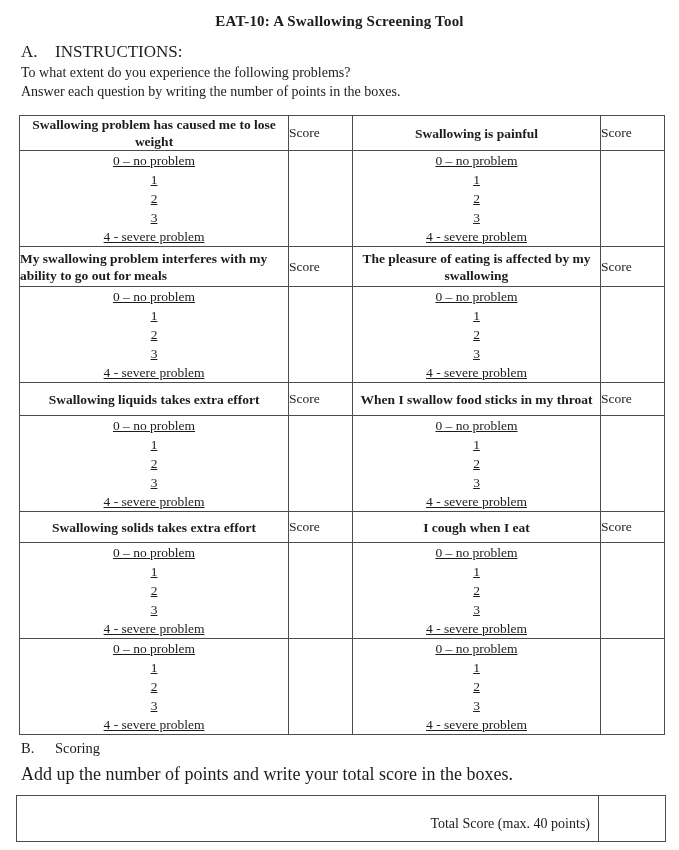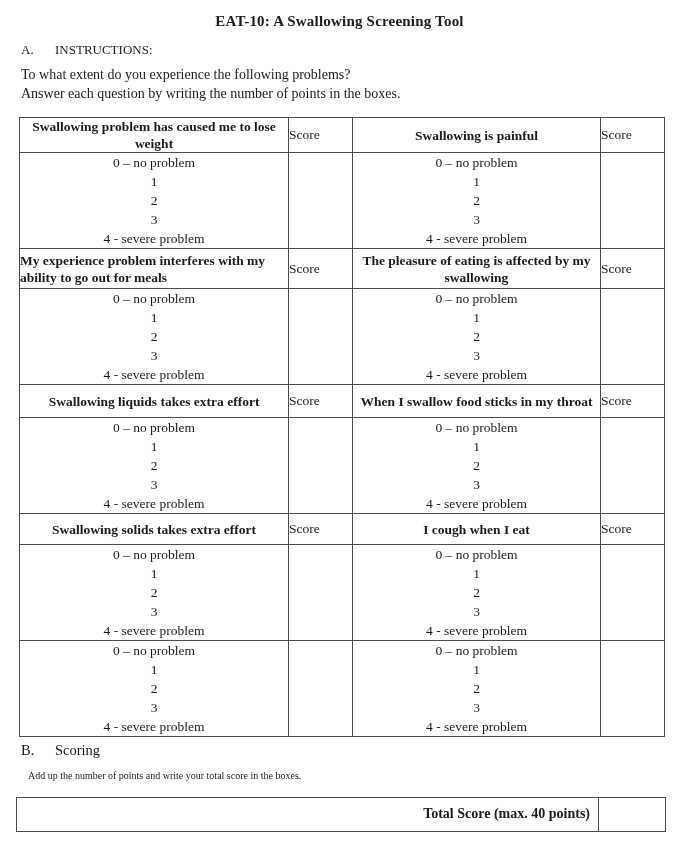--- a/index.html
+++ b/index.html
@@ -15,22 +15,22 @@
     overflow: hidden;
   }
   .page-title {
     font-size: 15px;
     font-weight: bold;
     text-align: center;
     margin: 13px 0 12px 0;
     letter-spacing: 0.2px;
   }
   .section-heading {
-    font-size: 13px;
-    margin: 0 0 8px 21px;
+    font-size: 17px;
+    margin: 0 0 2px 21px;
   }
   .section-heading .sec-label {
     display: inline-block;
     min-width: 34px;
   }
   .instr-line {
     font-size: 14px;
     line-height: 18.5px;
     margin: 0 0 0 21px;
   }
@@ -57,57 +57,58 @@
     text-align: left;
   }
   td.score-header {
     font-size: 13.5px;
     text-align: left;
     font-weight: normal;
   }
   td.options-cell {
     text-align: center;
     font-size: 13.5px;
+    text-decoration: underline;
   }
   .option-line {
     line-height: 19px;
     text-align: center;
   }
   td.score-input {
     background: #ffffff;
   }
   tr.header-row-2line { height: 40px; }
   tr.header-row-1line { height: 31px; }
   tr.header-row-first { height: 31px; }
   tr.header-row-3 { height: 33px; }
   tr.options-row { height: 95px; }
   .section-b-heading {
     margin: 5px 0 0 21px;
     font-size: 14.5px;
   }
   .addup-line {
-    font-size: 10px;
+    font-size: 18px;
     line-height: 18.5px;
-    margin: 8px 0 0 28px;
+    margin: 8px 0 0 21px;
   }
   table.total-table {
     border-collapse: collapse;
     table-layout: fixed;
     width: 649px;
     margin: 11px 0 0 16px;
   }
   table.total-table td {
     border: 1px solid #4c4c4c;
     vertical-align: middle;
   }
   td.total-label-cell {
-    font-weight: bold;
+    font-weight: normal;
     font-size: 14px;
     text-align: right;
-    padding: 4px 8px 4px 4px;
+    padding: 16px 8px 4px 4px;
     height: 25px;
   }
   td.total-input-cell {
     background: #ffffff;
   }
 </style>
 </head>
 <body>
 
 <div>
@@ -148,21 +149,21 @@
         <div class="option-line">0 – no problem</div>
         <div class="option-line">1</div>
         <div class="option-line">2</div>
         <div class="option-line">3</div>
         <div class="option-line">4 - severe problem</div>
       </td>
       <td class="score-input"></td>
     </tr>
 
     <tr class="header-row-2line">
-      <td class="question-header align-left">My experience problem interferes with my ability to go out for meals</td>
+      <td class="question-header align-left">My swallowing problem interferes with my ability to go out for meals</td>
       <td class="score-header">Score</td>
       <td class="question-header">The pleasure of eating is affected by my swallowing</td>
       <td class="score-header">Score</td>
     </tr>
     <tr class="options-row">
       <td class="options-cell">
         <div class="option-line">0 – no problem</div>
         <div class="option-line">1</div>
         <div class="option-line">2</div>
         <div class="option-line">3</div>

